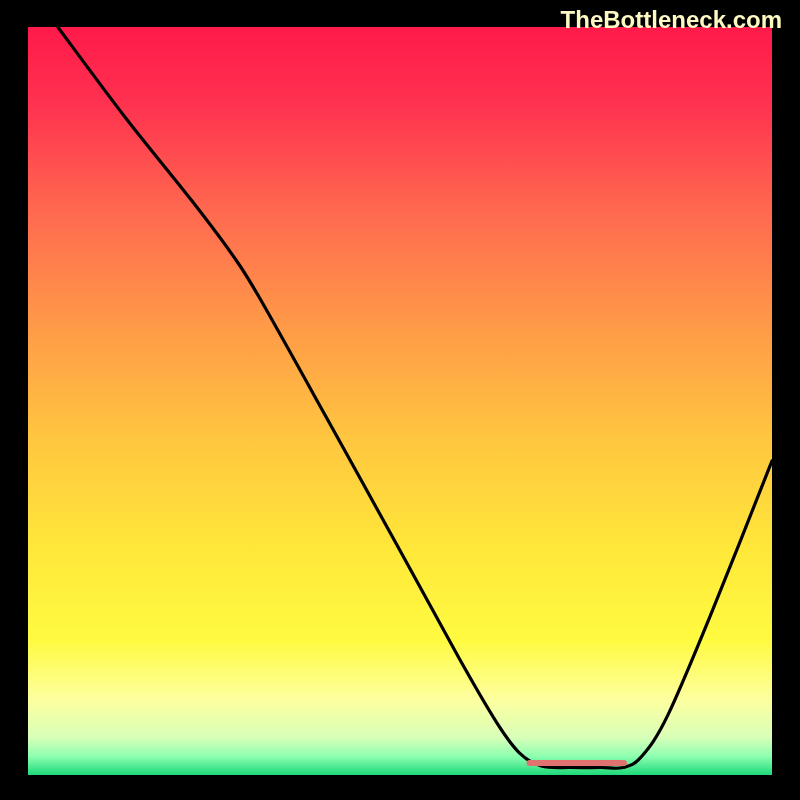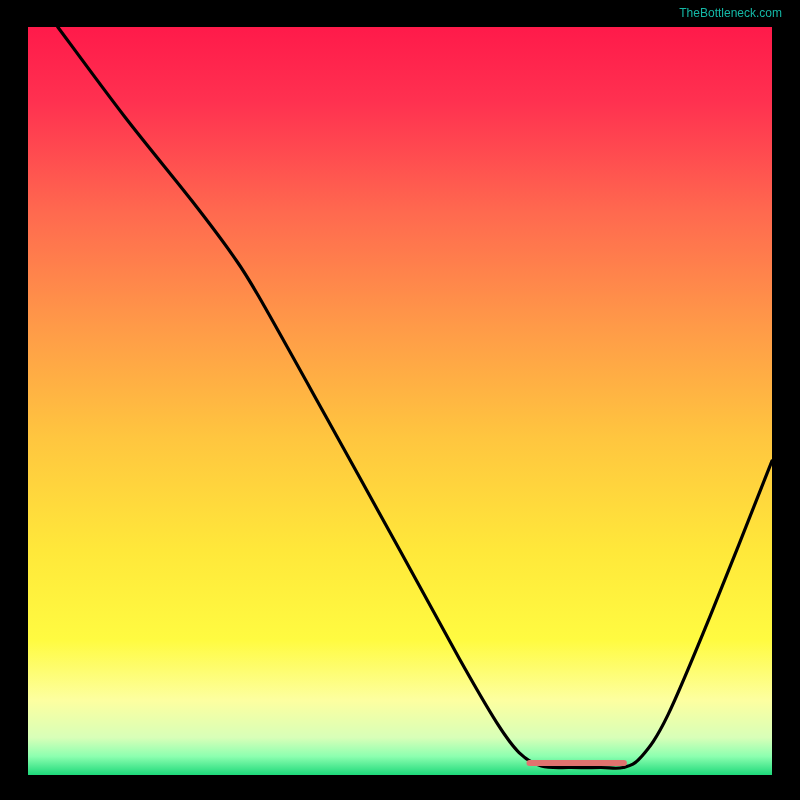--- a/index.html
+++ b/index.html
@@ -8,23 +8,23 @@
     width: 800px;
     height: 800px;
     background: #000;
     position: relative;
     font-family: Arial, sans-serif;
   }
   .watermark {
     position: absolute;
     top: 6px;
     right: 18px;
-    color: #14b8a6;
-    font-size: 12px;
-    font-weight: 400;
+    color: #fef9c3;
+    font-size: 24px;
+    font-weight: 700;
     z-index: 10;
   }
   .plot-frame {
     position: absolute;
     top: 27px;
     left: 28px;
     width: 744px;
     height: 748px;
     background: #000;
   }

